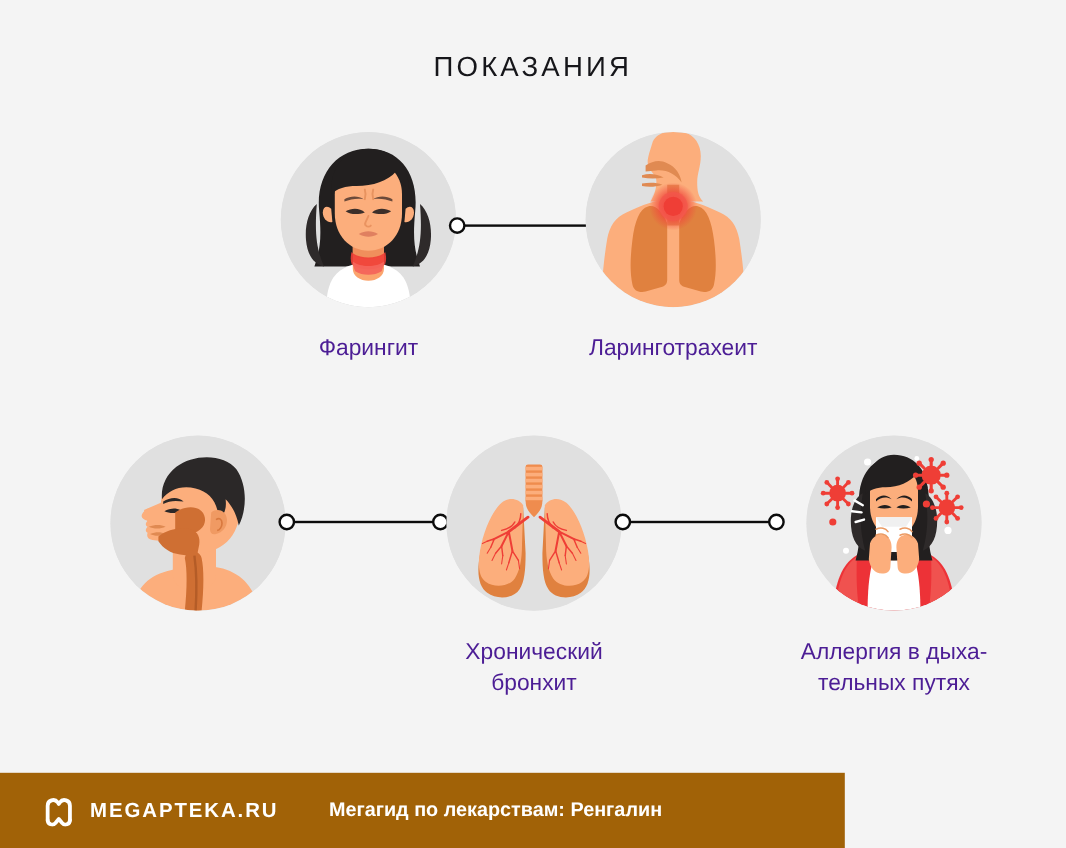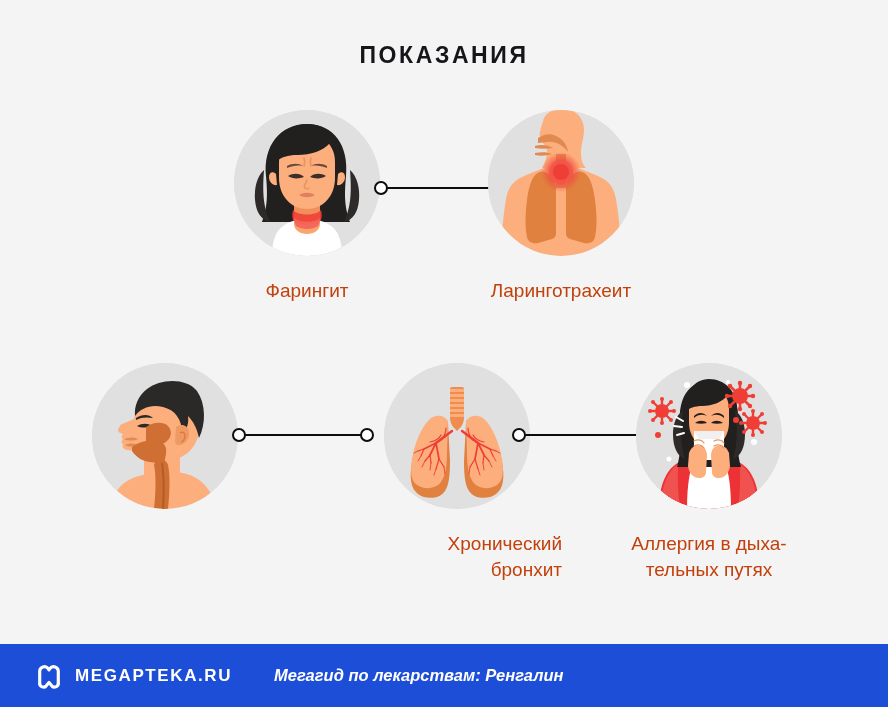--- a/index.html
+++ b/index.html
@@ -22,21 +22,21 @@
   }
 
   
   .title {
     position: absolute;
     top: 42px;
     left: 0;
     width: 888px;
     text-align: center;
     font-size: 23px;
-    font-weight: bold;
+    font-weight: normal;
     letter-spacing: 2.6px;
     color: #16161a;
   }
 
   
   .node {
     position: absolute;
     width: 210px;
     text-align: center;
   }
@@ -55,21 +55,21 @@
   }
   .circle-bg svg {
     display: block;
     width: 146px;
     height: 146px;
   }
   .node-label {
     margin-top: 22px;
     font-size: 19px;
     line-height: 26px;
-    color: #c2410c;
+    color: #4c1d95;
     white-space: pre-line;
   }
 
   
   .connector {
     position: absolute;
     height: 14px;
   }
   .connector .bar {
     position: absolute;
@@ -90,23 +90,23 @@
     box-sizing: content-box;
   }
   .connector .dot.left  { left: 0; }
   .connector .dot.right { right: 0; }
 
   
   .footer {
     position: absolute;
     left: 0;
     bottom: 0;
-    width: 888px;
+    width: 704px;
     height: 63px;
-    background: #1d4ed8;
+    background: #a16207;
     display: flex;
     align-items: center;
   }
   .footer-logo-mark {
     margin-left: 36px;
     width: 26px;
     height: 26px;
     flex: 0 0 auto;
   }
   .footer-brand {
@@ -114,21 +114,20 @@
     font-size: 17px;
     font-weight: bold;
     letter-spacing: 1.6px;
     color: #ffffff;
   }
   .footer-caption {
     margin-left: 42px;
     font-size: 16.5px;
     font-weight: bold;
     color: #ffffff;
-    font-style: italic;
   }
 </style>
 </head>
 <body>
 
 <div class="page">
 
   <div class="title">ПОКАЗАНИЯ</div>
 
   <div class="node" style="left:202px; top:110px;">
@@ -267,21 +266,21 @@
       </div>
     </div>
   </div>
 
   <div class="connector" style="left:232px; top:428px; width:142px;">
     <span class="bar"></span>
     <span class="dot left"></span>
     <span class="dot right"></span>
   </div>
 
-  <div class="node" style="left:352px; top:363px;text-align:right;">
+  <div class="node" style="left:340px; top:363px;">
     <div class="circle-wrap">
       <div class="circle-bg">
         <svg viewBox="0 0 146 146" xmlns="http://www.w3.org/2000/svg">
           <defs>
             <clipPath id="clipD">
                 <circle cx="73" cy="73" r="73"></circle>
               </clipPath>
           </defs>
           <g clip-path="url(#clipD)">
             <rect width="146" height="146" fill="#e0e0e0"></rect>
@@ -326,21 +325,21 @@
     <div class="node-label">Хронический
 бронхит</div>
   </div>
 
   <div class="connector" style="left:512px; top:428px; width:142px;">
     <span class="bar"></span>
     <span class="dot left"></span>
     <span class="dot right"></span>
   </div>
 
-  <div class="node" style="left:604px; top:363px;">
+  <div class="node" style="left:640px; top:363px;">
     <div class="circle-wrap">
       <div class="circle-bg">
         <svg viewBox="0 0 146 146" xmlns="http://www.w3.org/2000/svg">
           <defs>
             <clipPath id="clipE">
                 <circle cx="73" cy="73" r="73"></circle>
               </clipPath>
           </defs>
           <g clip-path="url(#clipE)">
             <rect width="146" height="146" fill="#e0e0e0"></rect>

